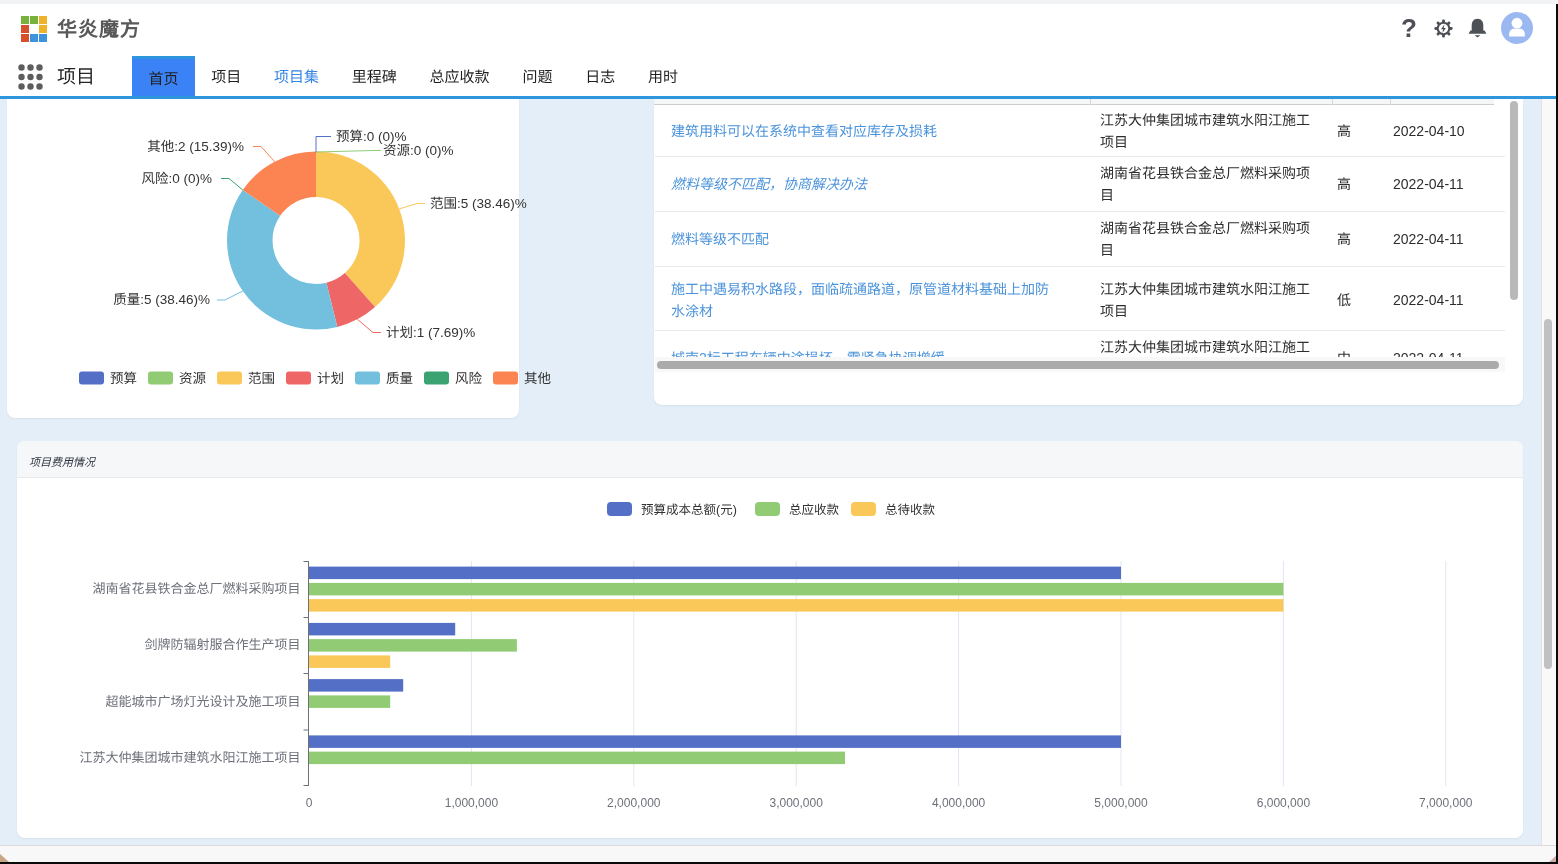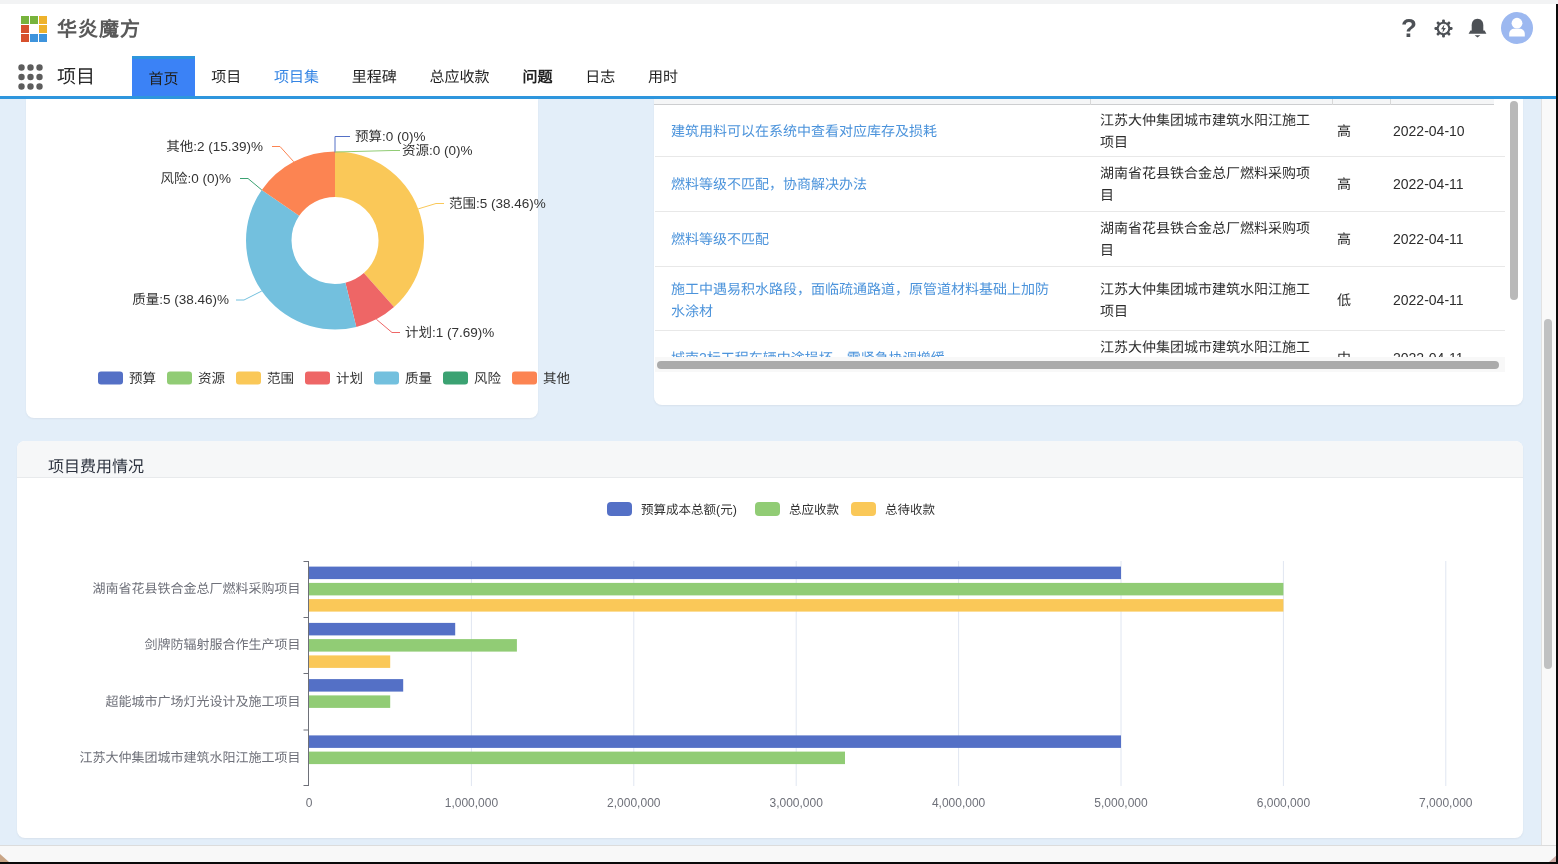--- a/index.html
+++ b/index.html
@@ -80,26 +80,26 @@
   </svg>
 </div>
 <div class="abs" style="left:57px;top:66px;font-size:19px;font-weight:500;color:#262626;line-height:22px;">项目</div>
 
 <div class="abs" style="left:132px;top:56px;height:39.5px;display:flex;font-size:15px;color:#1f1f1f;">
   <div style="padding:0 16.4px;display:flex;align-items:center;background:#3b82f6;border-top:3.5px solid #2e96dd;">首页</div>
   <div style="padding:0 16.4px;display:flex;align-items:center;">项目</div>
   <div style="padding:0 16.4px;display:flex;align-items:center;color:#3585e4;">项目集</div>
   <div style="padding:0 16.4px;display:flex;align-items:center;">里程碑</div>
   <div style="padding:0 16.4px;display:flex;align-items:center;">总应收款</div>
-  <div style="padding:0 16.4px;display:flex;align-items:center;font-weight:bold;">问题</div>
+  <div style="padding:0 16.4px;display:flex;align-items:center;">问题</div>
   <div style="padding:0 16.4px;display:flex;align-items:center;">日志</div>
   <div style="padding:0 16.4px;display:flex;align-items:center;text-align:right;">用时</div>
 </div>
 
-<div class="abs" style="left:26px;top:98.5px;width:512px;height:319px;background:#fff;border-radius:0 0 8px 8px;box-shadow:0 1px 2px rgba(31,35,41,.06);">
+<div class="abs" style="left:7px;top:98.5px;width:512px;height:319px;background:#fff;border-radius:0 0 8px 8px;box-shadow:0 1px 2px rgba(31,35,41,.06);">
 <svg width="616" height="319" style="position:absolute;left:0;top:0;">
   <path d="M309.00 52.50 A89 89 0 0 1 368.02 208.12 L337.85 174.06 A43.5 43.5 0 0 0 309.00 98.00 Z" fill="#fac858"></path>
   <path d="M368.02 208.12 A89 89 0 0 1 330.30 227.91 L319.41 183.74 A43.5 43.5 0 0 0 337.85 174.06 Z" fill="#ee6666"></path>
   <path d="M330.30 227.91 A89 89 0 0 1 235.75 90.95 L273.20 116.79 A43.5 43.5 0 0 0 319.41 183.74 Z" fill="#73c0de"></path>
   <path d="M235.75 90.95 A89 89 0 0 1 309.00 52.50 L309.00 98.00 A43.5 43.5 0 0 0 273.20 116.79 Z" fill="#fc8452"></path>
   <g fill="none" stroke-width="1">
     <polyline points="309,53.5 309,37.5 324,37.5" stroke="#5470c6"></polyline>
     <polyline points="309.5,53 366,51.5 374,51.5" stroke="#91cc75"></polyline>
     <polyline points="392.2,109.9 410,104.5 418,104.5" stroke="#fac858"></polyline>
     <polyline points="350.4,220.3 366,233.5 374,233.5" stroke="#ee6666"></polyline>
@@ -143,21 +143,21 @@
   <div class="abs" style="left:736px;top:0;width:1px;height:6px;background:#d8d8d8;"></div>
 
   <div class="abs" style="left:0;top:0;width:851px;height:258px;overflow:hidden;font-size:14px;line-height:22px;">
 
     <div class="abs" style="left:17px;top:21.5px;color:#4b93db;">建筑用料可以在系统中查看对应库存及损耗</div>
     <div class="abs" style="left:446px;top:10.5px;width:218px;color:#2d2d2d;">江苏大仲集团城市建筑水阳江施工项目</div>
     <div class="abs" style="left:683px;top:21.5px;color:#2d2d2d;">高</div>
     <div class="abs" style="left:739px;top:21.5px;color:#2d2d2d;">2022-04-10</div>
     <div class="abs" style="left:1px;top:57px;width:850px;height:1px;background:#e8e8e8;"></div>
 
-    <div class="abs" style="left:17px;top:74.5px;color:#4b93db;">燃料等级不匹配，协商解决办法</div>
+    <div class="abs" style="left:17px;top:74.5px;color:#4b93db;font-style:italic;">燃料等级不匹配，协商解决办法</div>
     <div class="abs" style="left:446px;top:63.5px;width:218px;color:#2d2d2d;">湖南省花县铁合金总厂燃料采购项目</div>
     <div class="abs" style="left:683px;top:74.5px;color:#2d2d2d;">高</div>
     <div class="abs" style="left:739px;top:74.5px;color:#2d2d2d;">2022-04-11</div>
     <div class="abs" style="left:1px;top:112px;width:850px;height:1px;background:#e8e8e8;"></div>
 
     <div class="abs" style="left:17px;top:129.5px;color:#4b93db;">燃料等级不匹配</div>
     <div class="abs" style="left:446px;top:118.5px;width:218px;color:#2d2d2d;">湖南省花县铁合金总厂燃料采购项目</div>
     <div class="abs" style="left:683px;top:129.5px;color:#2d2d2d;">高</div>
     <div class="abs" style="left:739px;top:129.5px;color:#2d2d2d;">2022-04-11</div>
     <div class="abs" style="left:1px;top:167px;width:850px;height:1px;background:#e8e8e8;"></div>
@@ -175,21 +175,21 @@
   </div>
 
   <div class="abs" style="left:856px;top:2.5px;width:8px;height:199px;border-radius:4px;background:#b9b9b9;"></div>
 
   <div class="abs" style="left:1px;top:258.5px;width:850px;height:15px;background:#f8f8f8;"></div>
   <div class="abs" style="left:3px;top:262px;width:842px;height:8px;border-radius:4px;background:#ababab;"></div>
 </div>
 
 <div class="abs" style="left:17px;top:441px;width:1506px;height:397px;background:#fff;border-radius:8px;box-shadow:0 1px 2px rgba(31,35,41,.06);overflow:hidden;">
   <div class="abs" style="left:0;top:0;width:1506px;height:37px;background:#f6f7f8;border-bottom:1px solid #e8eaec;"></div>
-  <div class="abs" style="left:31px;top:12px;font-size:16px;color:#2e3440;">项目费用情况</div>
+  <div class="abs" style="left:12px;top:12px;font-size:11px;color:#2e3440;font-style:italic;">项目费用情况</div>
   <svg width="1506" height="360" style="position:absolute;left:0;top:37px;">
 
     <g font-size="12.5" fill="#333">
       <rect x="590" y="24" width="25" height="14" rx="4" fill="#5470c6"></rect>
         <text x="624" y="35.5">预算成本总额(元)</text>
       <rect x="738" y="24" width="25" height="14" rx="4" fill="#91cc75"></rect>
         <text x="772" y="35.5">总应收款</text>
       <rect x="834" y="24" width="25" height="14" rx="4" fill="#fac858"></rect>
         <text x="868" y="35.5">总待收款</text>
     </g>

